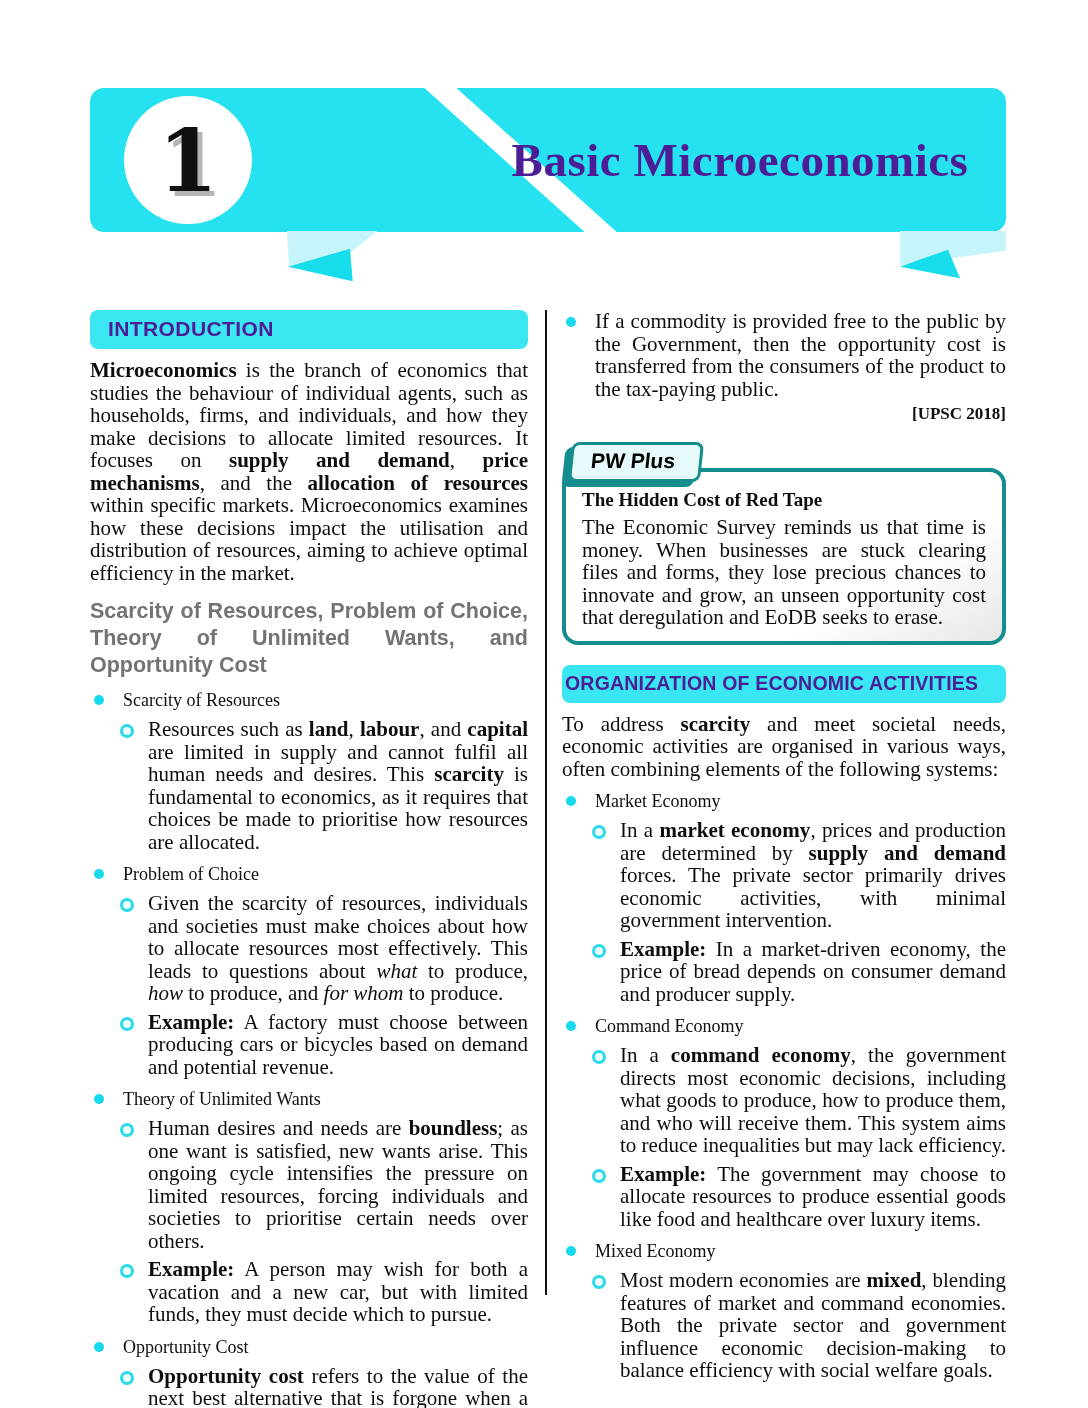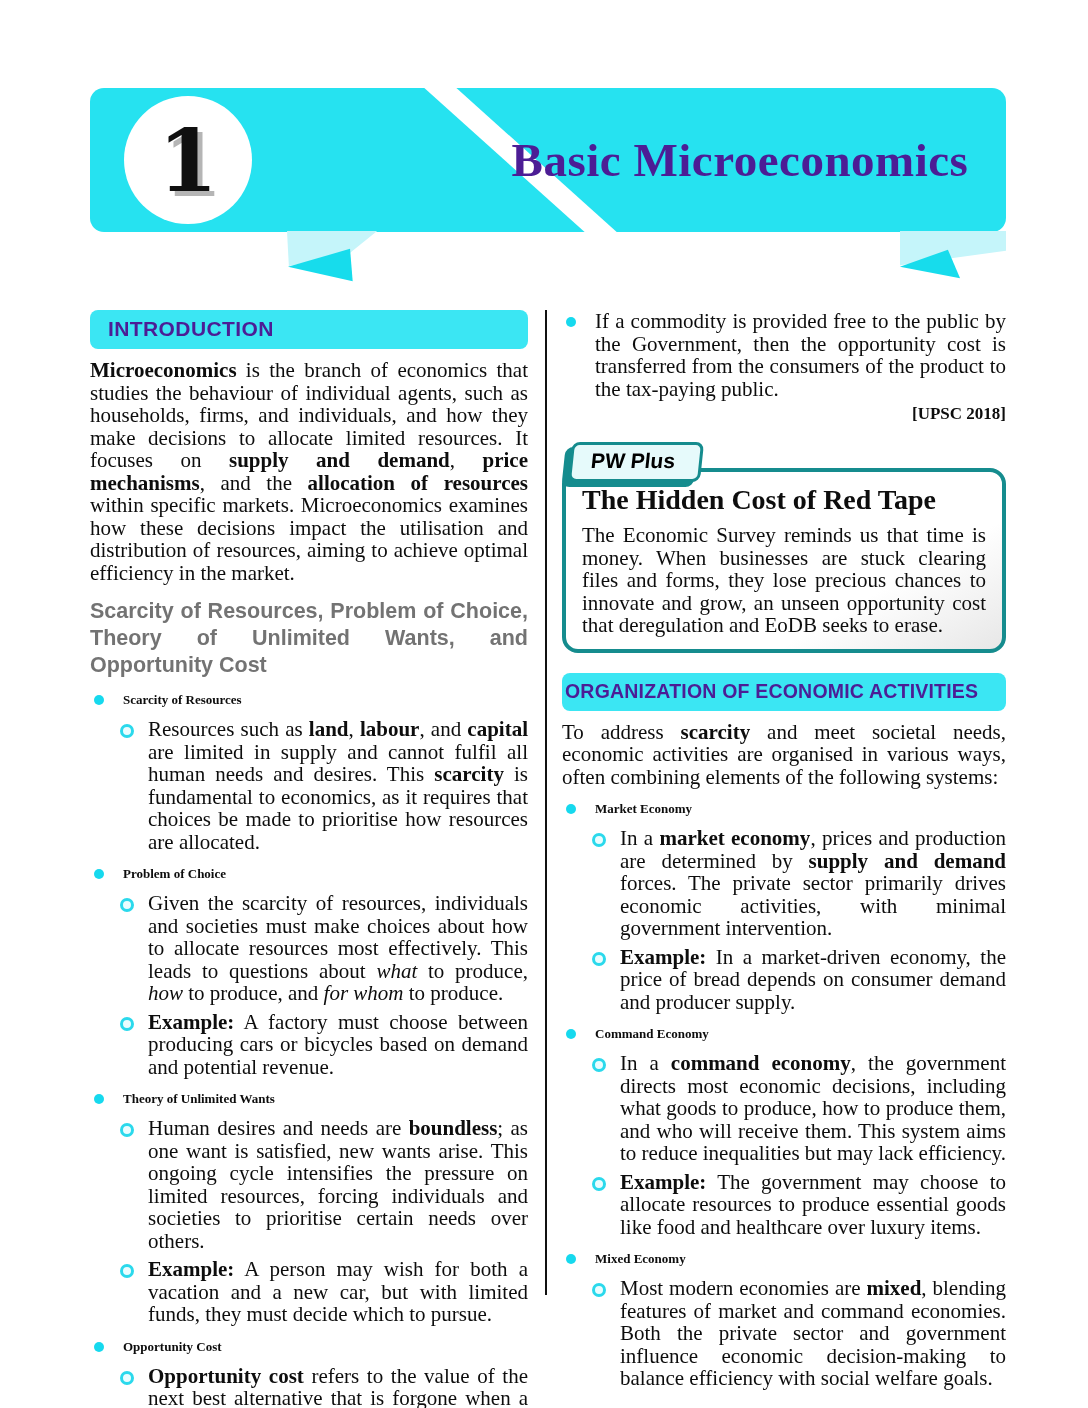--- a/index.html
+++ b/index.html
@@ -40,41 +40,41 @@
           font-weight:bold;font-size:21px;letter-spacing:0.4px;
           padding:7px 8px 8px 18px;border-radius:8px;}
   .sec-header.tight{font-size:19.5px;padding-left:3px;letter-spacing:0.2px;}
 
   .body{font-size:21px;line-height:22.5px;text-align:justify;margin:10px 0 0;}
   .sub-heading{font-family:"Liberation Sans",sans-serif;font-weight:bold;color:#737373;
           font-size:21.5px;line-height:27px;text-align:justify;margin:14px 0 4px;}
 
   .bullet{position:relative;padding-left:33px;margin-top:9px;}
   .dot{position:absolute;left:4px;top:7px;width:10px;height:10px;border-radius:50%;background:#16d9ee;}
-  .bullet-title{font-weight:bold;font-size:13px;line-height:24px;margin-top:6px;}
+  .bullet-title{font-weight:normal;font-size:18px;line-height:24px;margin-top:6px;}
   .bullet .body{margin:0;}
 
   .sub{position:relative;padding-left:58px;margin-top:6px;}
   .ring{position:absolute;left:30px;top:6px;width:8px;height:8px;border-radius:50%;
         border:3px solid #2bd9ec;background:#eafdff;}
   .sub .body{margin:0;}
 
   .citation{text-align:right;font-weight:bold;font-size:17px;margin-top:4px;}
 
   
   .pw-wrap{position:relative;margin-top:18px;}
   .pw-tab{position:relative;z-index:2;display:inline-block;margin-left:8px;
           background:#e6fafb;border:3px solid #158c8e;border-radius:8px;
           padding:4px 24px 6px 18px;font-family:"Liberation Sans",sans-serif;
           font-weight:bold;font-size:21px;color:#000;
           transform:skewX(-6deg);box-shadow:-6px 5px 0 #158c8e;}
   .pw-box{position:relative;z-index:1;margin-top:-14px;border:4px solid #158c8e;border-radius:16px;
           background:linear-gradient(150deg,#ffffff 70%,#e7e7e7 100%);
           padding:16px 16px 12px;}
-  .pw-title{font-weight:bold;font-size:28px;line-height:24px;}
+  .pw-title{font-weight:bold;font-size:19px;line-height:24px;}
 </style>
 </head>
 <body>
 
 <div class="page">
 
   <div class="banner">
     <div class="banner-slash"></div>
     <div class="chapter-circle">
       <span class="chapter-num">1</span>
@@ -153,21 +153,21 @@
       <div class="body">If a commodity is provided free to the public by the Government, then the opportunity cost is transferred from the consumers of the product to the tax-paying public.</div>
     </div>
     <div class="citation">[UPSC 2018]</div>
 
     <div class="pw-wrap">
       <div class="pw-tab">
         <span>PW Plus</span>
       </div>
       <div class="pw-box">
         <div class="pw-title">The Hidden Cost of Red Tape</div>
-        <p class="body" style="margin-top:12px;">The Economic Survey reminds us that time is money. When businesses are stuck clearing files and forms, they lose precious chances to innovate and grow, an unseen opportunity cost that deregulation and EoDB seeks to erase.</p>
+        <p class="body" style="margin-top:4px;">The Economic Survey reminds us that time is money. When businesses are stuck clearing files and forms, they lose precious chances to innovate and grow, an unseen opportunity cost that deregulation and EoDB seeks to erase.</p>
       </div>
     </div>
 
     <div class="sec-header tight" style="margin-top:20px;">ORGANIZATION OF ECONOMIC ACTIVITIES</div>
 
     <p class="body">To address <b>scarcity</b> and meet societal needs, economic activities are organised in various ways, often combining elements of the following systems:</p>
 
     <div class="bullet">
       <span class="dot"></span>
       <div class="bullet-title">Market Economy</div>

